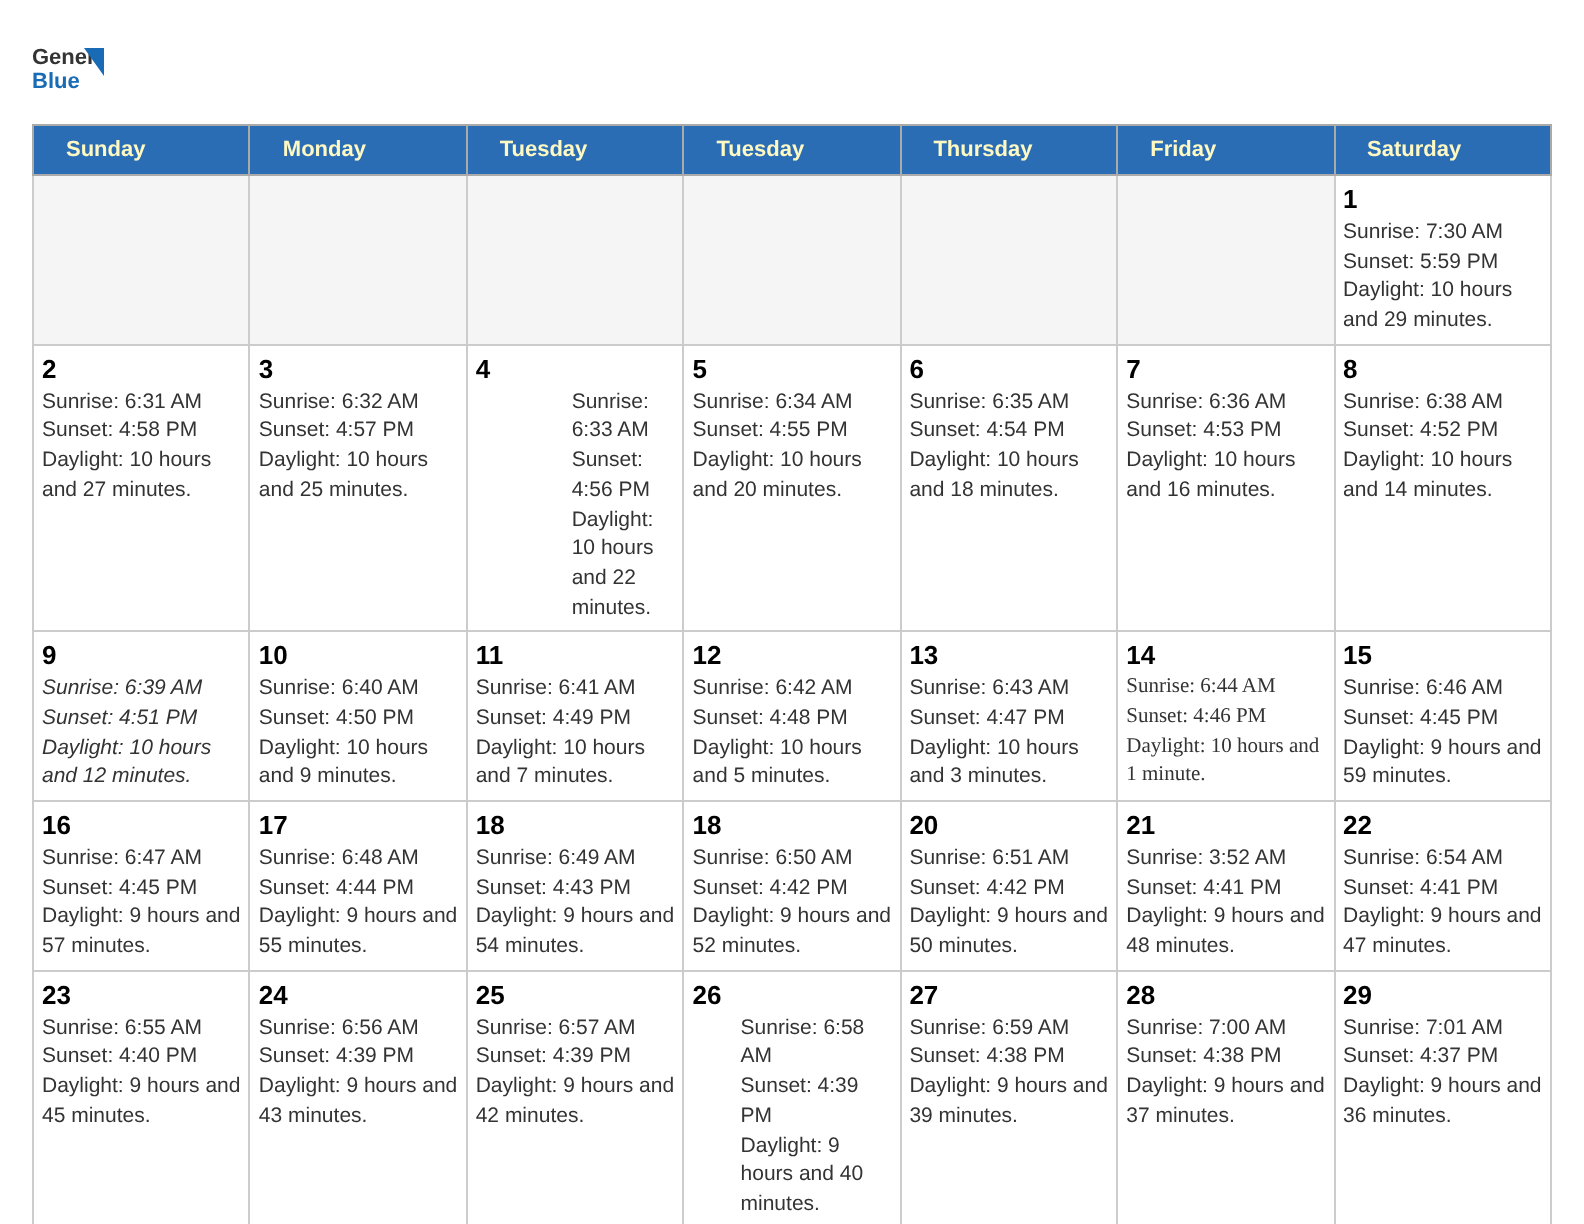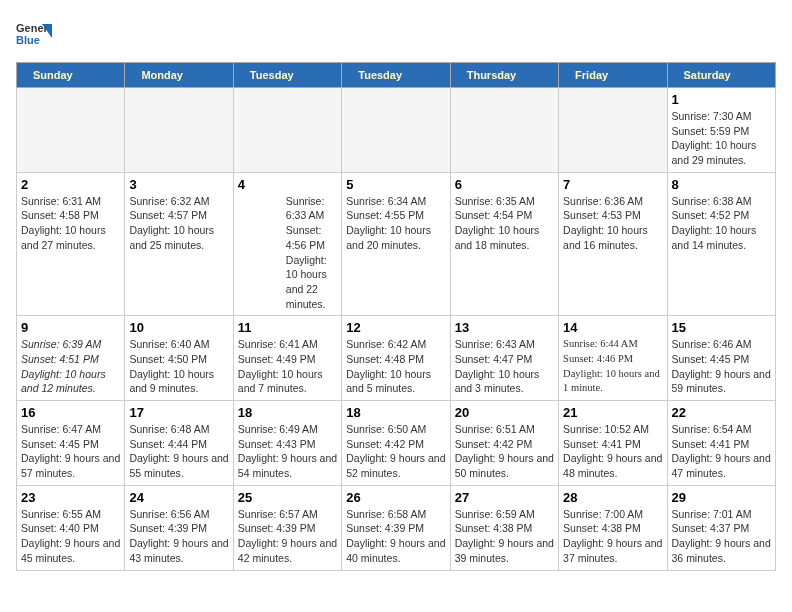--- a/index.html
+++ b/index.html
@@ -230,21 +230,21 @@
 Daylight: 9 hours and 52 minutes.</div>
         </td>
         <td>
           <span class="day-number">20</span>
           <div class="day-info" style="white-space: pre-line;">Sunrise: 6:51 AM
 Sunset: 4:42 PM
 Daylight: 9 hours and 50 minutes.</div>
         </td>
         <td>
           <span class="day-number">21</span>
-          <div class="day-info" style="white-space: pre-line;">Sunrise: 10:52 AM
+          <div class="day-info" style="white-space: pre-line;">Sunrise: 3:52 AM
 Sunset: 4:41 PM
 Daylight: 9 hours and 48 minutes.</div>
         </td>
         <td>
           <span class="day-number">22</span>
           <div class="day-info" style="white-space: pre-line;">Sunrise: 6:54 AM
 Sunset: 4:41 PM
 Daylight: 9 hours and 47 minutes.</div>
         </td>
       </tr>
@@ -262,21 +262,21 @@
 Daylight: 9 hours and 43 minutes.</div>
         </td>
         <td>
           <span class="day-number">25</span>
           <div class="day-info" style="white-space: pre-line;">Sunrise: 6:57 AM
 Sunset: 4:39 PM
 Daylight: 9 hours and 42 minutes.</div>
         </td>
         <td>
           <span class="day-number">26</span>
-          <div class="day-info" style="white-space: pre-line;">Sunrise: 6:58 AM
+          <div class="day-info" style="white-space: pre-line; margin-left: 24px;">Sunrise: 6:58 AM
 Sunset: 4:39 PM
 Daylight: 9 hours and 40 minutes.</div>
         </td>
         <td>
           <span class="day-number">27</span>
           <div class="day-info" style="white-space: pre-line;">Sunrise: 6:59 AM
 Sunset: 4:38 PM
 Daylight: 9 hours and 39 minutes.</div>
         </td>
         <td>

